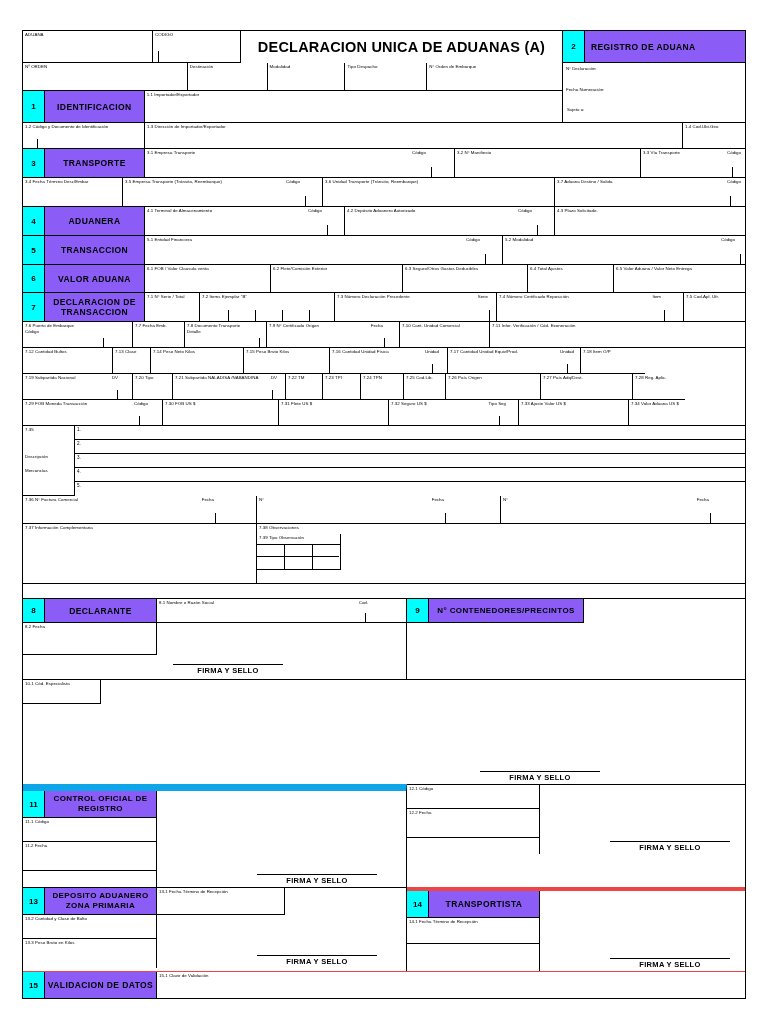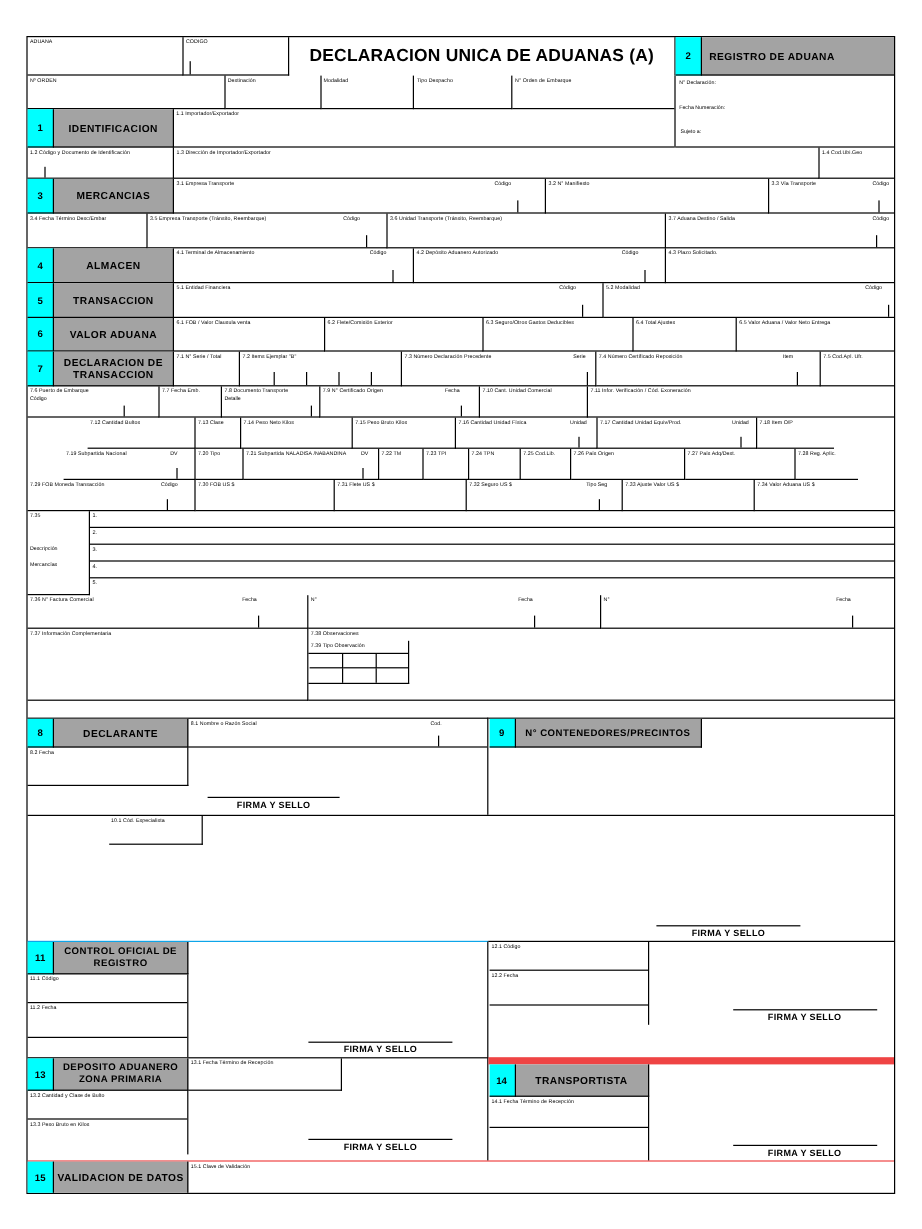--- a/index.html
+++ b/index.html
@@ -6,32 +6,32 @@
   body{
     width:768px;height:1024px;
     font-family:"Liberation Sans","DejaVu Sans",sans-serif;
     color:#000;
     -webkit-font-smoothing:none;
   }
   .page{position:relative;width:768px;height:1024px;}
   .form{position:absolute;left:22px;top:30px;width:724px;border:1px solid #000;box-sizing:border-box;}
 
   
-  .row{display:flex;width:100%;box-sizing:border-box;justify-content:center;}
+  .row{display:flex;width:100%;box-sizing:border-box;}
   .cell{position:relative;box-sizing:border-box;border-right:1px solid #000;border-bottom:1px solid #000;}
   .cell:last-child{border-right:none;}
   .row.last > .cell{border-bottom:none;}
   .lbl{position:absolute;left:2px;top:1px;font-size:4.4px;line-height:5.6px;letter-spacing:.05px;white-space:nowrap;}
   .lbl2{position:absolute;font-size:4.4px;line-height:5.6px;white-space:nowrap;}
   .lblr{position:absolute;font-size:4.4px;line-height:5.6px;white-space:nowrap;}
 
   
   .num{background:#00ffff;border-right:1px solid #000;display:flex;align-items:center;justify-content:center;
        font-weight:bold;font-size:8px;box-sizing:border-box;}
-  .sect{background:#a3a3a3;display:flex;align-items:center;justify-content:center;text-align:center;
+  .sect{background:#8b5cf6;display:flex;align-items:center;justify-content:center;text-align:center;
         font-weight:bold;font-size:8.5px;letter-spacing:.4px;box-sizing:border-box;line-height:10px;}
   .sect.left{justify-content:flex-start;padding-left:6px;}
 
   .title{display:flex;align-items:center;justify-content:center;font-weight:bold;font-size:14.5px;letter-spacing:.2px;}
 
   
   .tick{position:absolute;bottom:0;width:0;border-left:1px solid #000;}
 
   .firma{position:absolute;font-size:7.5px;font-weight:bold;letter-spacing:.3px;text-align:center;}
   .firma .ln{border-top:1px solid #000;height:0;margin-bottom:1px;}
@@ -103,21 +103,21 @@
       <div class="cell" style="width:538px;height:26px;">
         <span class="lbl">1.3 Dirección de Importador/Exportador</span>
       </div>
       <div class="cell" style="width:62px;height:26px;border-right:none;">
         <span class="lbl">1.4 Cod.Ubi.Geo</span>
       </div>
     </div>
 
     <div class="row">
       <div class="cell num" style="width:22px;height:29px;">3</div>
-      <div class="cell sect" style="width:100px;height:29px;">MERCANCIAS</div>
+      <div class="cell sect" style="width:100px;height:29px;">TRANSPORTE</div>
       <div class="cell" style="width:310px;height:29px;">
         <span class="lbl">3.1 Empresa Transporte</span>
         <span class="lblr" style="right:28px;top:1px;">Código</span>
         <span class="tick" style="right:22px;height:10px;"></span>
       </div>
       <div class="cell" style="width:186px;height:29px;">
         <span class="lbl">3.2 N° Manifiesto</span>
       </div>
       <div class="cell" style="width:104px;height:29px;border-right:none;">
         <span class="lbl">3.3 Vía  Transporte</span>
@@ -140,21 +140,21 @@
       </div>
       <div class="cell" style="width:190px;height:29px;border-right:none;">
         <span class="lbl">3.7 Aduana Destino / Salida</span>
         <span class="lblr" style="right:4px;top:1px;">Código</span>
         <span class="tick" style="right:14px;height:10px;"></span>
       </div>
     </div>
 
     <div class="row">
       <div class="cell num" style="width:22px;height:29px;">4</div>
-      <div class="cell sect" style="width:100px;height:29px;">ALMACEN</div>
+      <div class="cell sect" style="width:100px;height:29px;">ADUANERA</div>
       <div class="cell" style="width:200px;height:29px;">
         <span class="lbl">4.1 Terminal de Almacenamiento</span>
         <span class="lblr" style="right:22px;top:1px;">Código</span>
         <span class="tick" style="right:16px;height:10px;"></span>
       </div>
       <div class="cell" style="width:210px;height:29px;">
         <span class="lbl">4.2 Depósito Aduanero Autorizado</span>
         <span class="lblr" style="right:22px;top:1px;">Código</span>
         <span class="tick" style="right:16px;height:10px;"></span>
       </div>
@@ -467,21 +467,21 @@
                 <div class="ln"></div>
                 <span>FIRMA Y SELLO</span>
               </div>
             </div>
           </div>
         </div>
       </div>
     </div>
 
     <div class="row">
-      <div style="width:384px;box-sizing:border-box;border-right:1px solid #000;border-top:1px solid #0ea5e9;">
+      <div style="width:384px;box-sizing:border-box;border-right:1px solid #000;border-top:7px solid #0ea5e9;">
         <div class="row">
           <div class="cell num" style="width:22px;height:27px;">11</div>
           <div class="cell sect" style="width:112px;height:27px;font-size:8px;">CONTROL OFICIAL DE REGISTRO</div>
           <div class="cell" style="width:249px;height:27px;border-right:none;border-bottom:none;"></div>
         </div>
         <div class="row">
           <div style="width:134px;box-sizing:border-box;border-right:1px solid #000;">
             <div class="cell" style="width:133px;height:24px;border-right:none;">
               <span class="lbl">11.1 Código</span>
             </div>
@@ -539,21 +539,21 @@
             </div>
           </div>
           <div class="cell" style="width:249px;height:53px;border-right:none;border-bottom:none;position:relative;">
             <div class="firma" style="left:100px;bottom:2px;width:120px;">
               <div class="ln"></div>
               <span>FIRMA Y SELLO</span>
             </div>
           </div>
         </div>
       </div>
-      <div style="width:338px;box-sizing:border-box;border-top:6px solid #ef4444;">
+      <div style="width:338px;box-sizing:border-box;border-top:4px solid #ef4444;">
         <div class="row">
           <div class="cell num" style="width:22px;height:27px;">14</div>
           <div class="cell sect" style="width:111px;height:27px;">TRANSPORTISTA</div>
           <div class="cell" style="width:204px;height:27px;border-right:none;border-bottom:none;"></div>
         </div>
         <div class="row">
           <div style="width:133px;box-sizing:border-box;border-right:1px solid #000;">
             <div class="cell" style="width:132px;height:26px;border-right:none;">
               <span class="lbl">14.1 Fecha Término de Recepción</span>
             </div>

